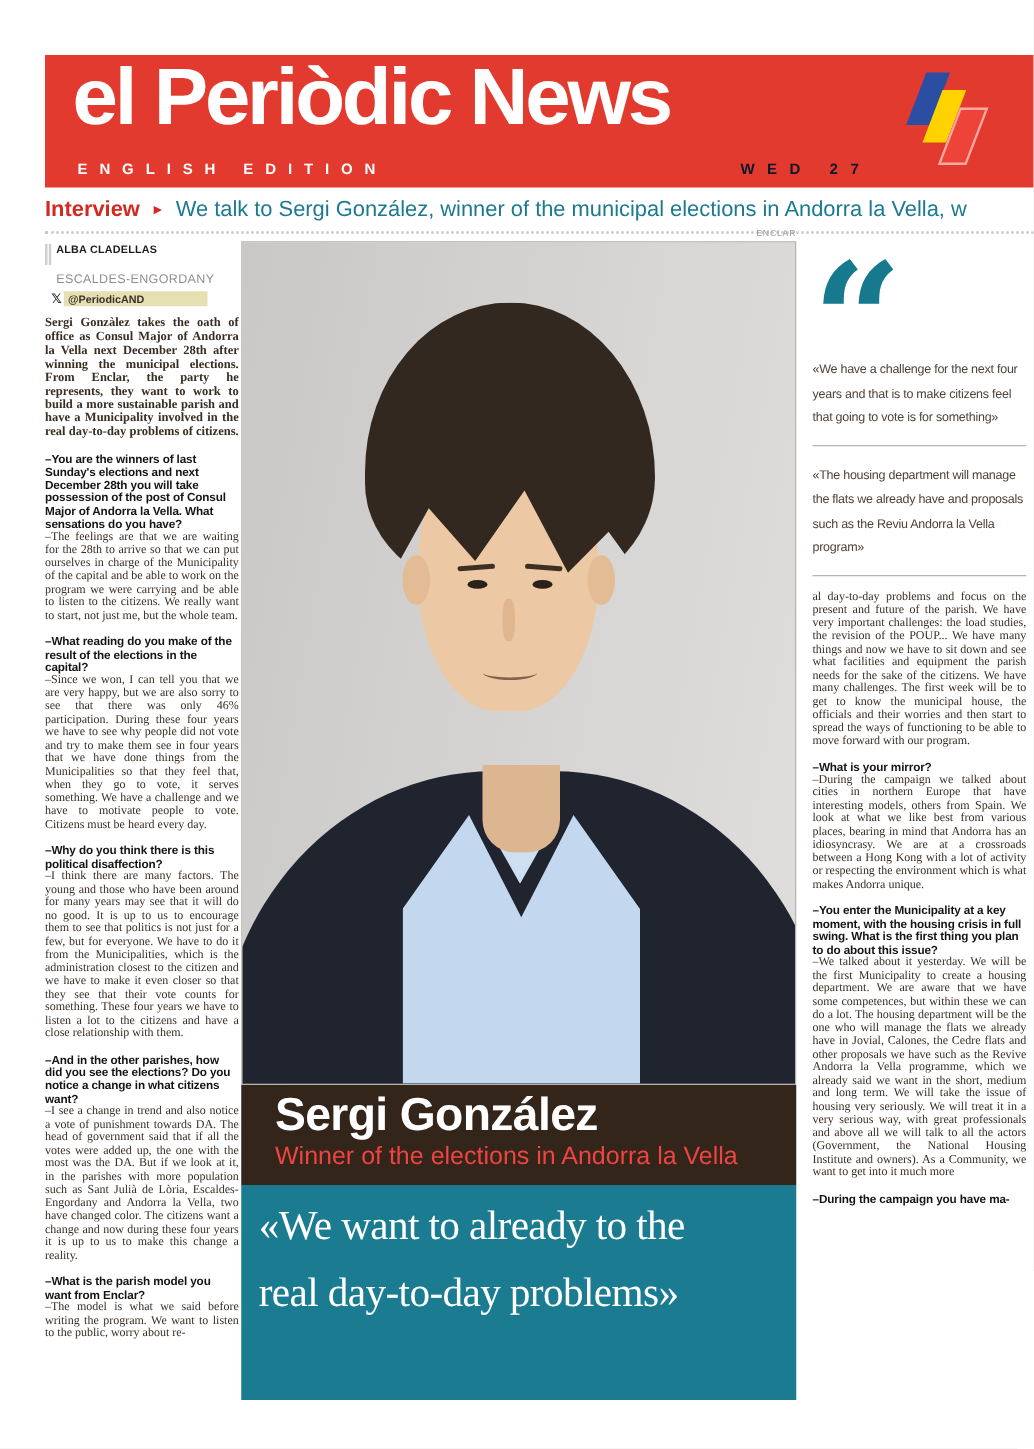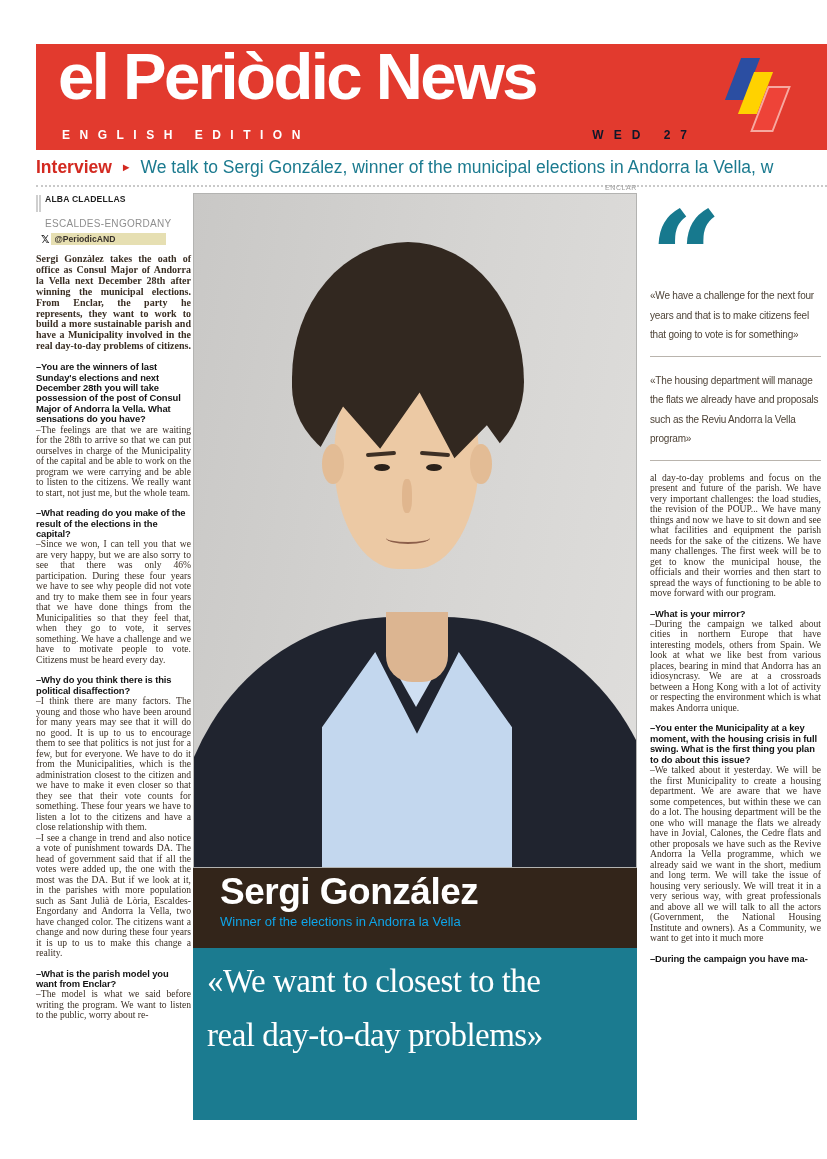--- a/index.html
+++ b/index.html
@@ -103,21 +103,21 @@
   .p-nose { left:208px; top:285px; width:10px; height:34px; background:#e0b68e; border-radius:40%; }
   .p-mouth { left:192px; top:338px; width:44px; height:10px; border-bottom:2.5px solid #8c5f4a;
     border-radius:0 0 50% 50%; }
 
   
   .caption-band {
     position:absolute; left:193px; top:868px; width:444px; height:80px;
     background:#33251a; color:#fff; padding-left:27px; box-sizing:border-box;
   }
   .caption-name { font-size:37px; font-weight:bold; letter-spacing:-0.5px; margin-top:3px; }
-  .caption-role { font-size:13px; color:#0ea5e9; margin-top:1px; }
+  .caption-role { font-size:20px; color:#ef4444; margin-top:1px; }
 
   
   .quote-band {
     position:absolute; left:193px; top:948px; width:444px; height:172px;
     background:#1b7b90; color:#fff; padding:6px 0 0 14px; box-sizing:border-box;
     font-family:"Liberation Serif",serif;
   }
   .quote-band .line { font-size:33px; line-height:54px; letter-spacing:-0.5px; white-space:nowrap; }
 
   
@@ -167,20 +167,21 @@
       </div>
     </div>
     <div class="intro">Sergi Gonzàlez takes the oath of office as Consul Major of Andorra la Vella next December 28th after winning the municipal elections. From Enclar, the party he represents, they want to work to build a more sustainable parish and have a Municipality involved in the real day-to-day problems of citizens.</div>
     <div>
         <div class="para q">–You are the winners of last Sunday's elections and next December 28th you will take possession of the post of Consul Major of Andorra la Vella. What sensations do you have?</div>
         <div class="para a">–The feelings are that we are waiting for the 28th to arrive so that we can put ourselves in charge of the Municipality of the capital and be able to work on the program we were carrying and be able to listen to the citizens. We really want to start, not just me, but the whole team.</div>
         <div class="para q">–What reading do you make of the result of the elections in the capital?</div>
         <div class="para a">–Since we won, I can tell you that we are very happy, but we are also sorry to see that there was only 46% participation. During these four years we have to see why people did not vote and try to make them see in four years that we have done things from the Municipalities so that they feel that, when they go to vote, it serves something. We have a challenge and we have to motivate people to vote. Citizens must be heard every day.</div>
         <div class="para q">–Why do you think there is this political disaffection?</div>
         <div class="para a">–I think there are many factors. The young and those who have been around for many years may see that it will do no good. It is up to us to encourage them to see that politics is not just for a few, but for everyone. We have to do it from the Municipalities, which is the administration closest to the citizen and we have to make it even closer so that they see that their vote counts for something. These four years we have to listen a lot to the citizens and have a close relationship with them.</div>
+        <div class="para q">–And in the other parishes, how did you see the elections? Do you notice a change in what citizens want?</div>
         <div class="para a">–I see a change in trend and also notice a vote of punishment towards DA. The head of government said that if all the votes were added up, the one with the most was the DA. But if we look at it, in the parishes with more population such as Sant Julià de Lòria, Escaldes-Engordany and Andorra la Vella, two have changed color. The citizens want a change and now during these four years it is up to us to make this change a reality.</div>
         <div class="para q">–What is the parish model you want from Enclar?</div>
         <div class="para a">–The model is what we said before writing the program. We want to listen to the public, worry about re-</div>
       </div>
   </div>
 
   <div class="photo-credit">ENCLAR</div>
   <div class="photo">
     <div class="p-blazer"></div>
     <div class="p-shirt"></div>
@@ -197,21 +198,21 @@
     <div class="p-nose"></div>
     <div class="p-mouth"></div>
   </div>
 
   <div class="caption-band">
     <div class="caption-name">Sergi González</div>
     <div class="caption-role">Winner of the elections in Andorra la Vella</div>
   </div>
 
   <div class="quote-band">
-    <div class="line">«We want to closest to the</div>
+    <div class="line">«We want to already to the</div>
     <div class="line">real day-to-day problems»</div>
   </div>
 
   <div class="right-col">
     <div class="bigquote">“</div>
     <div class="pullquote">«We have a challenge for the next four years and that is to make citizens feel that going to vote is for something»</div>
     <hr class="pq-rule">
     <div class="pullquote">«The housing department will manage the flats we already have and proposals such as the Reviu Andorra la Vella program»</div>
     <hr class="pq-rule">
     <div class="right-body">

